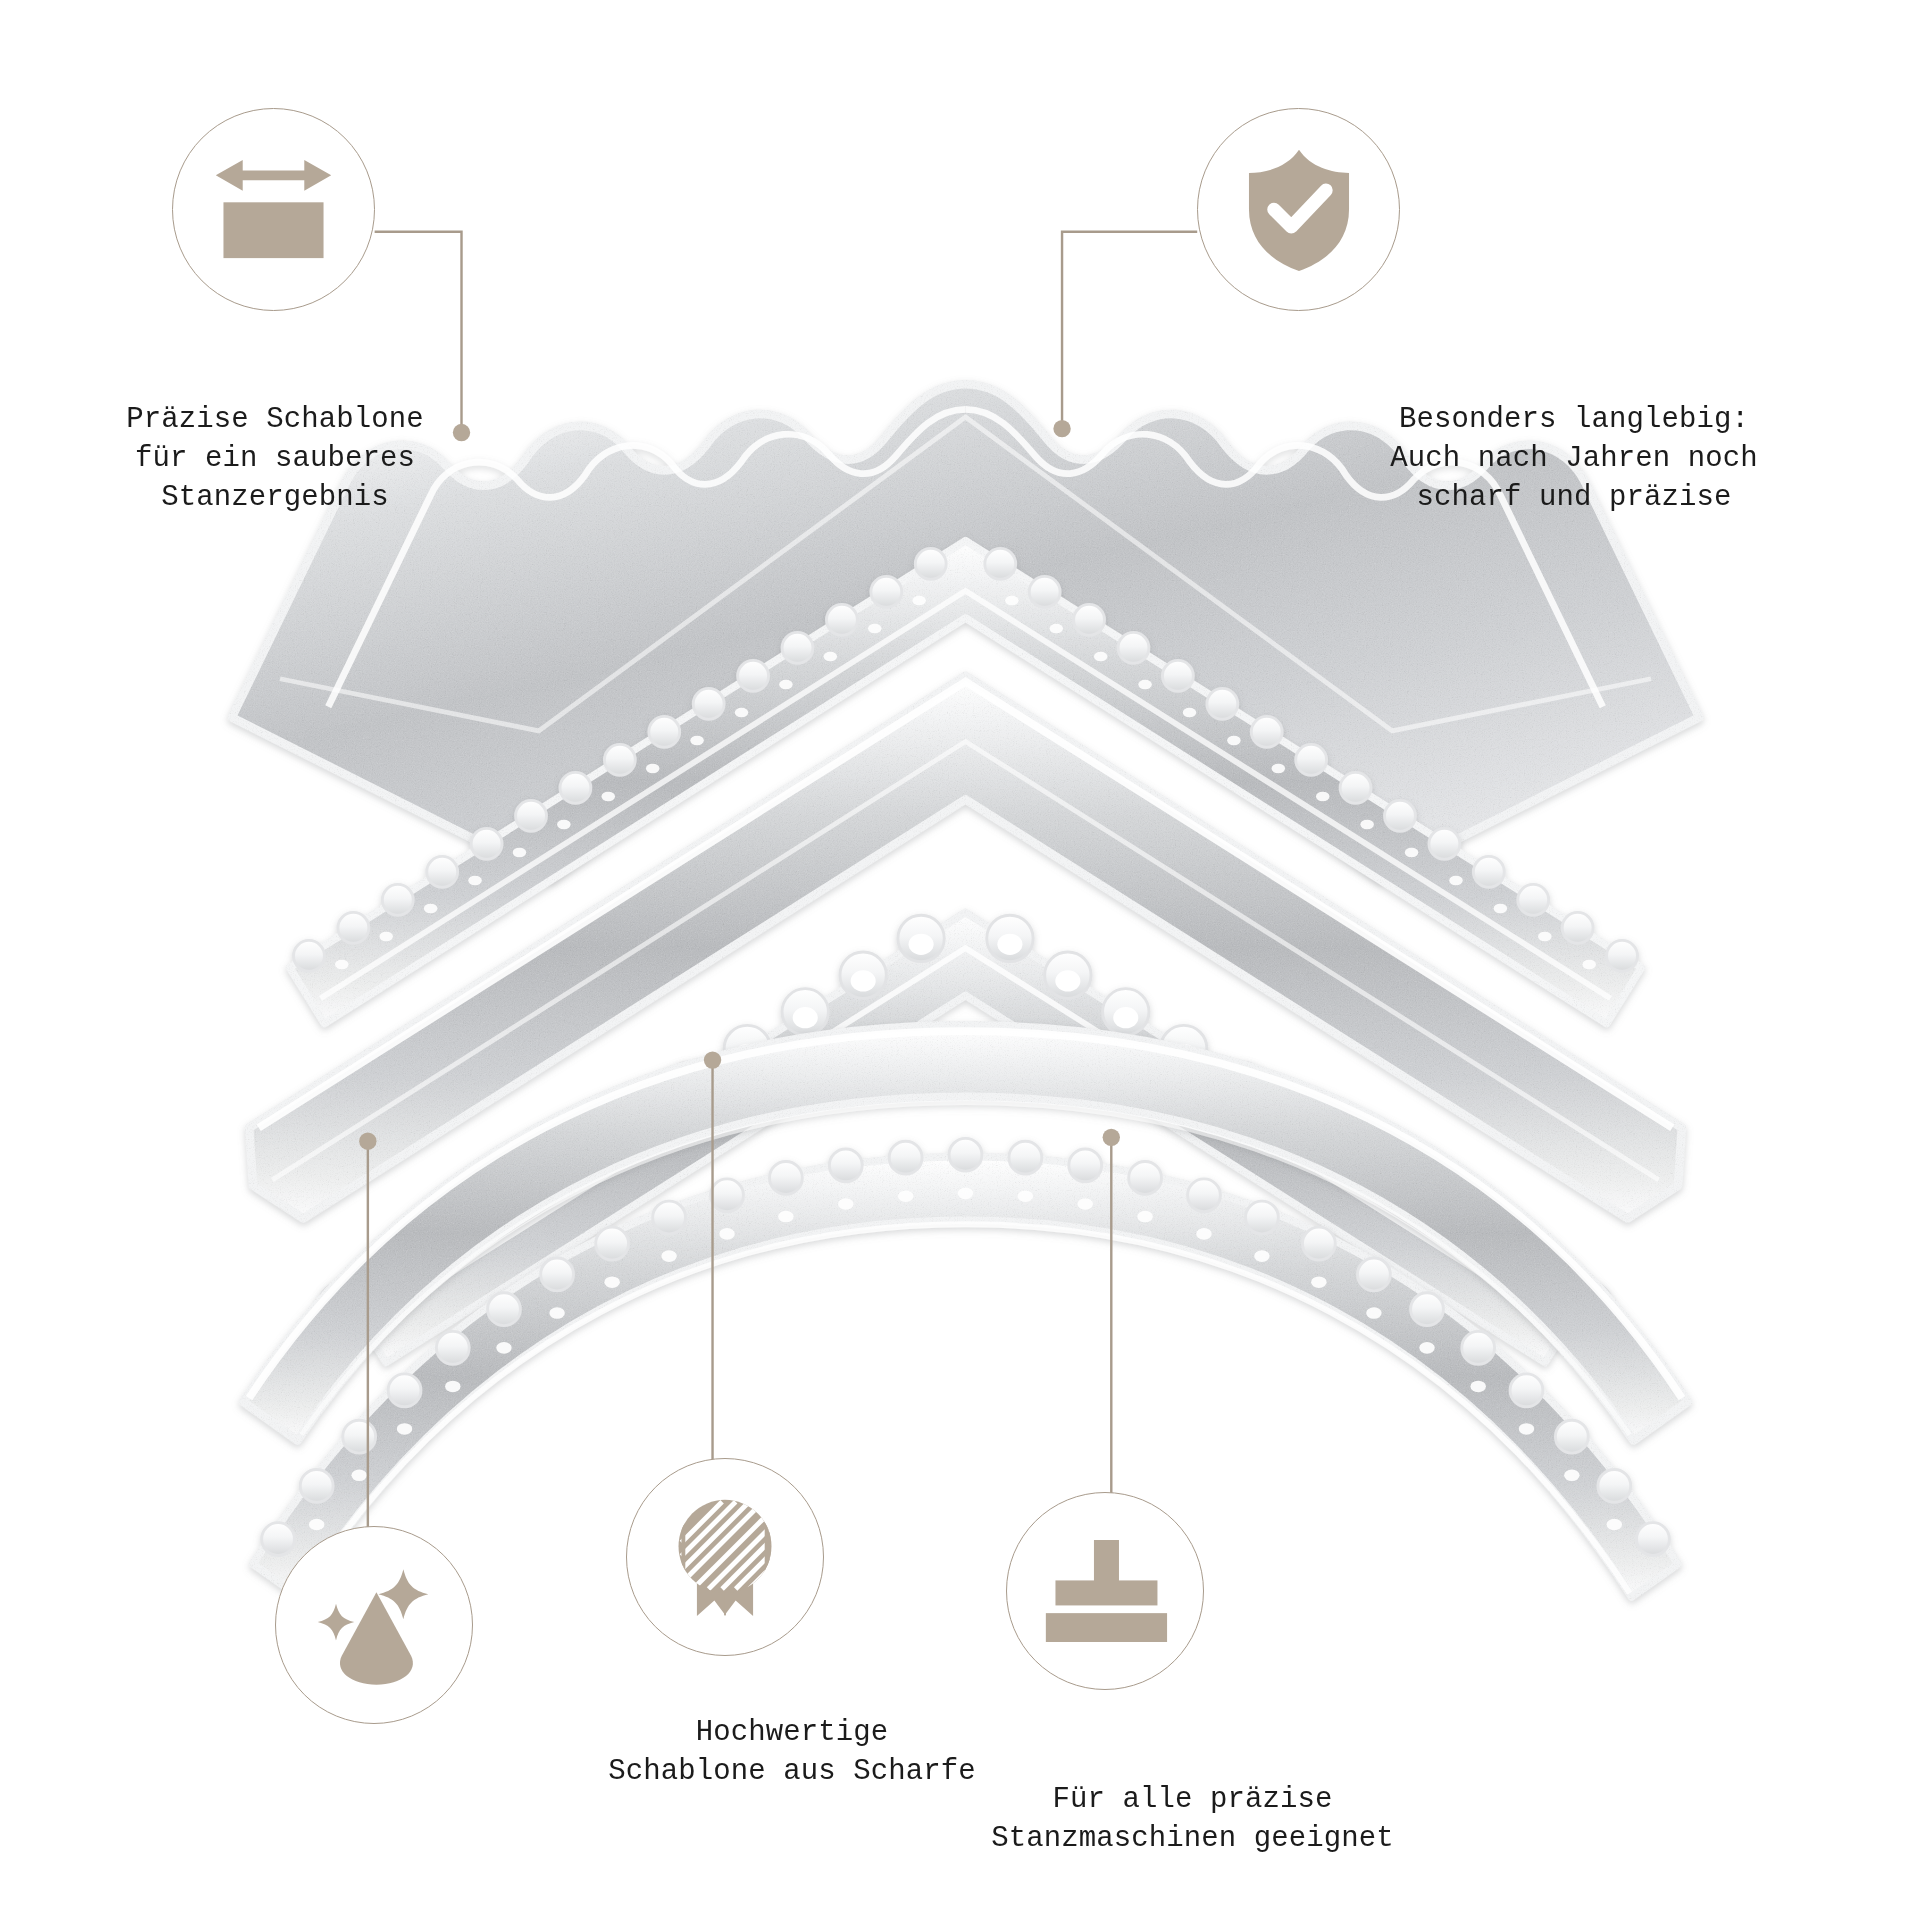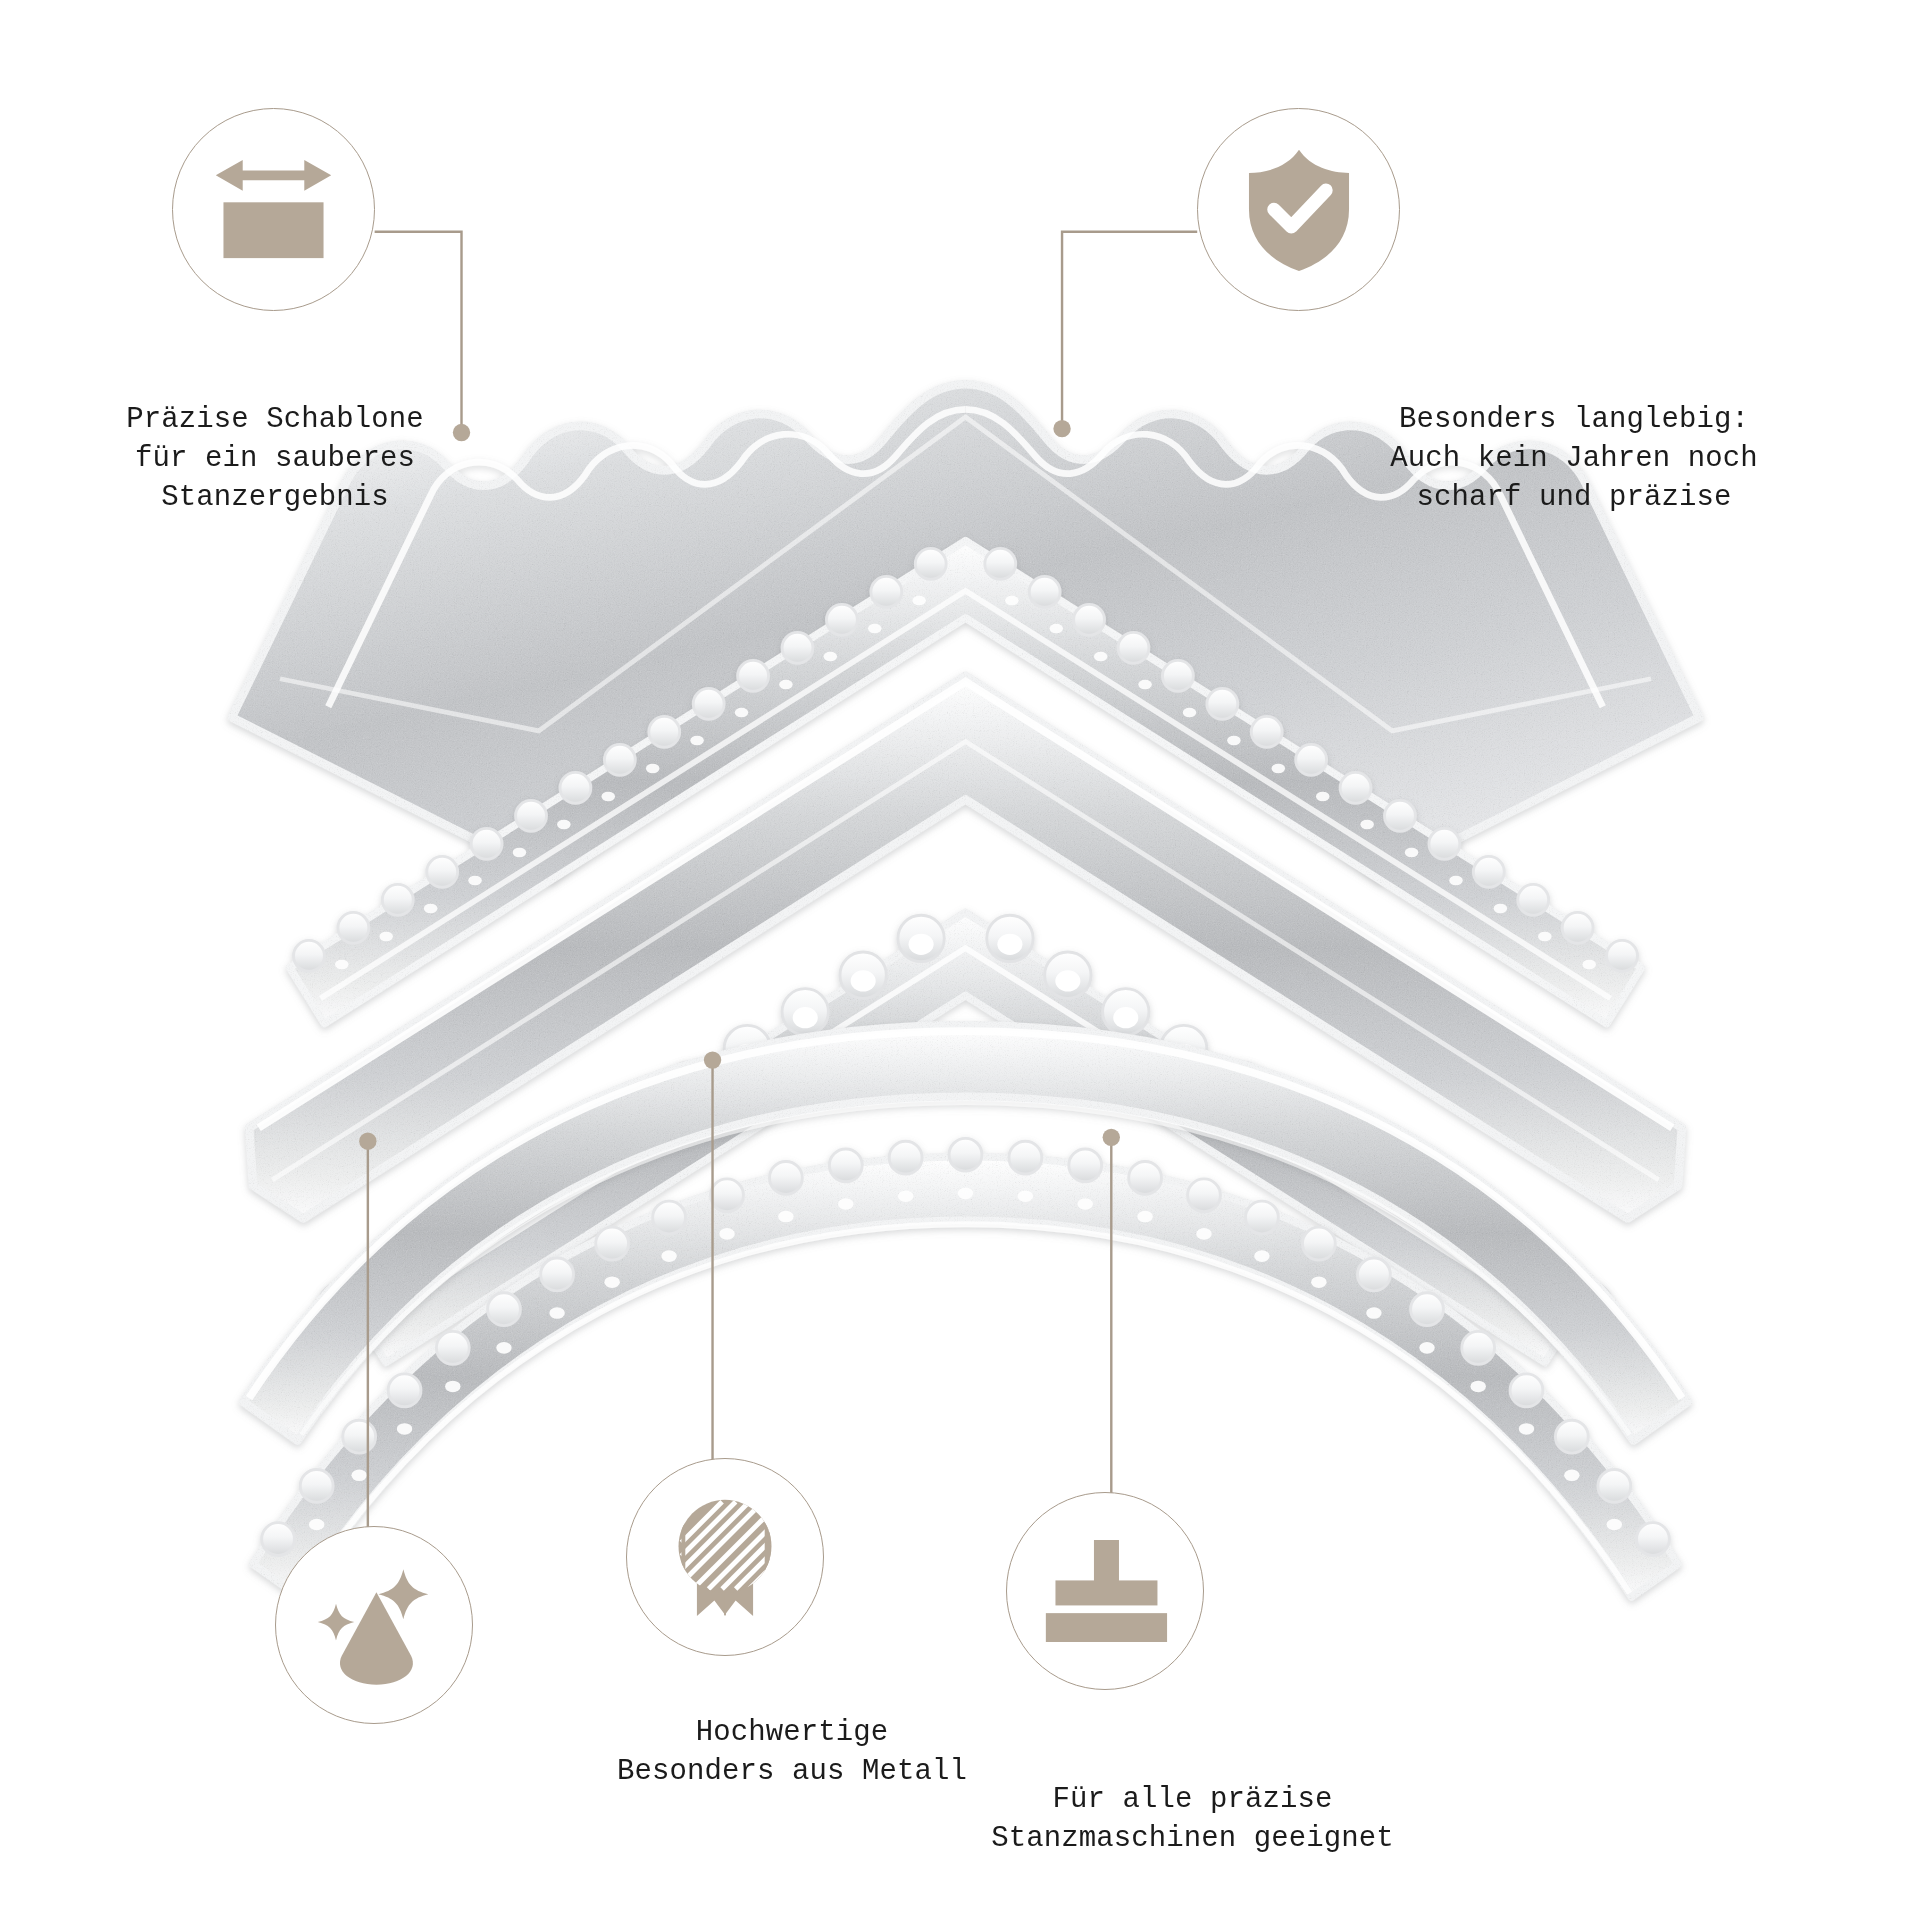--- a/index.html
+++ b/index.html
@@ -421,21 +421,21 @@
 für ein sauberes
 Stanzergebnis</div>
 
   <div class="callout-circle" style="left:1197px; top:108px; width:203px; height:203px;">
     <svg width="116" height="127" viewBox="0 0 120 132">
       <path fill="#b5a898" d="M 60 4 C 48 22 26 28 8 28 L 8 66 C 8 100 32 120 60 130 C 88 120 112 100 112 66 L 112 28 C 94 28 72 22 60 4 Z"></path>
       <path fill="none" stroke="#ffffff" stroke-width="14" stroke-linecap="round" stroke-linejoin="round" d="M 34 66 L 52 84 L 88 46"></path>
     </svg>
   </div>
   <div class="caption" style="left:1381px; top:401px; width:386px;">Besonders langlebig:
-Auch kein Jahren noch
+Auch nach Jahren noch
 scharf und präzise</div>
 
   <div class="callout-circle" style="left:275px; top:1526px; width:198px; height:198px;">
     <svg width="127" height="124" viewBox="0 0 132 128">
       <path fill="#b5a898" d="M 68 30 L 104 96 C 112 112 94 126 68 126 C 42 126 24 112 32 96 Z"></path>
       <path fill="#b5a898" d="M 96 6 C 100 22 106 28 122 32 C 106 36 100 42 96 58 C 92 42 86 36 70 32 C 86 28 92 22 96 6 Z"></path>
       <path fill="#b5a898" d="M 26 42 C 29 54 33 58 45 61 C 33 64 29 68 26 80 C 23 68 19 64 7 61 C 19 58 23 54 26 42 Z"></path>
     </svg>
   </div>
 
@@ -460,21 +460,21 @@
           <line x1="60" y1="98" x2="108" y2="50"></line>
           <line x1="74" y1="98" x2="108" y2="64"></line>
           <line x1="88" y1="98" x2="108" y2="78"></line>
         </g>
         <rect x="18" y="6" width="4" height="96" fill="#b5a898"></rect>
         <rect x="104" y="6" width="6" height="96" fill="#b5a898"></rect>
       </g>
     </svg>
   </div>
   <div class="caption" style="left:589px; top:1714px; width:406px;">Hochwertige
-Besonders aus Metall</div>
+Schablone aus Scharfe</div>
 
   <div class="callout-circle" style="left:1006px; top:1492px; width:198px; height:198px;">
     <svg width="127" height="106" viewBox="0 0 132 110">
       <rect fill="#b5a898" x="54" y="2" width="26" height="44"></rect>
       <rect fill="#b5a898" x="14" y="44" width="106" height="26"></rect>
       <rect fill="#b5a898" x="4" y="78" width="126" height="30"></rect>
     </svg>
   </div>
   <div class="caption" style="left:980px; top:1781px; width:425px;">Für alle präzise
 Stanzmaschinen geeignet</div>

